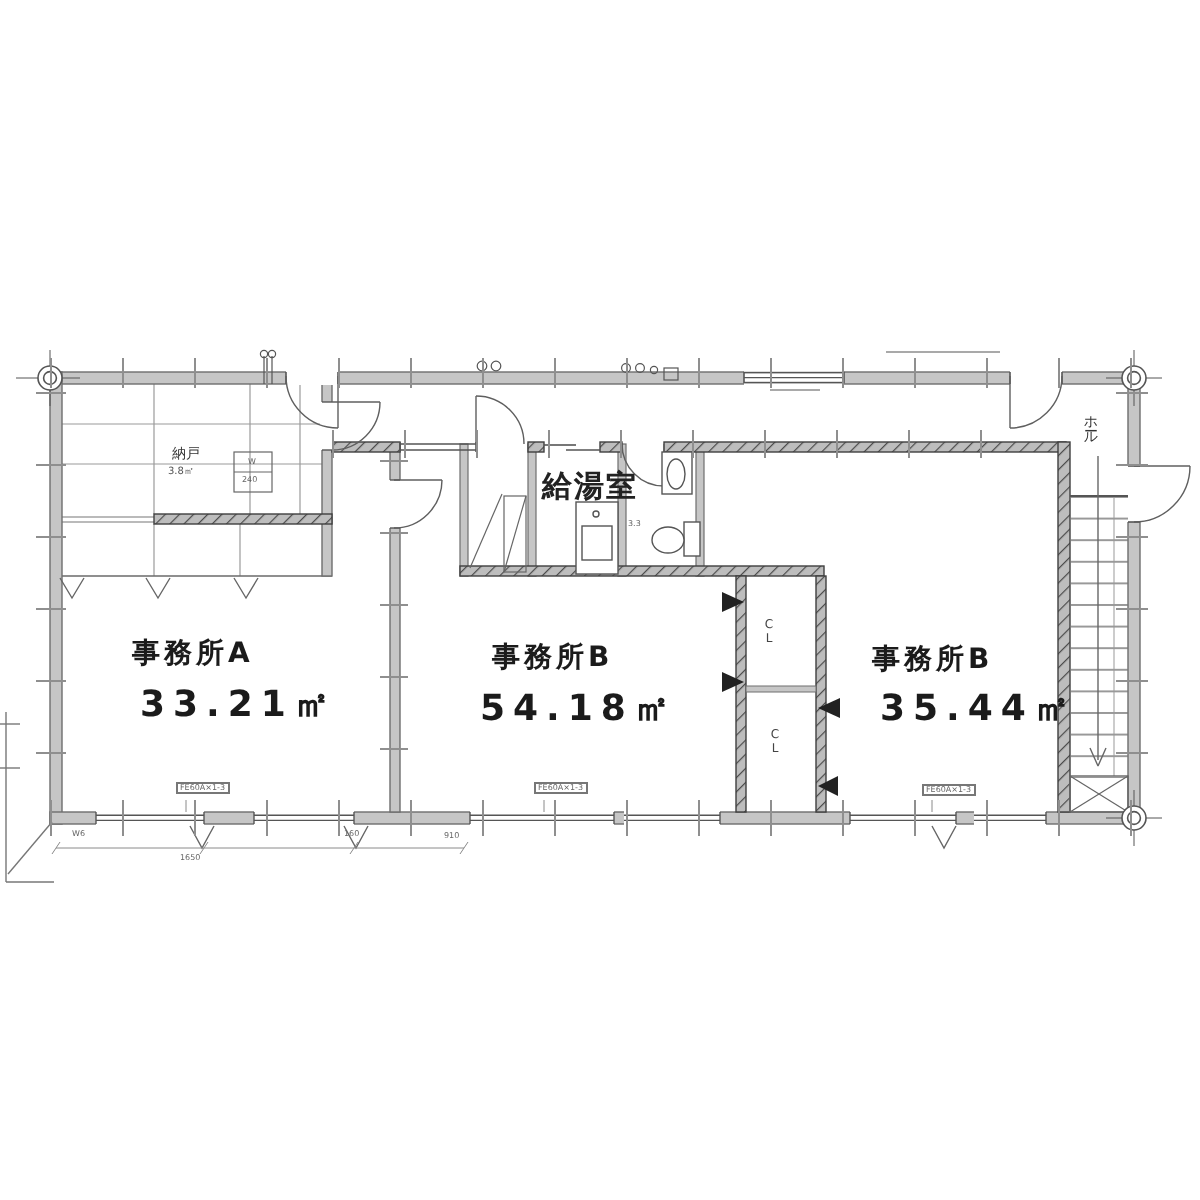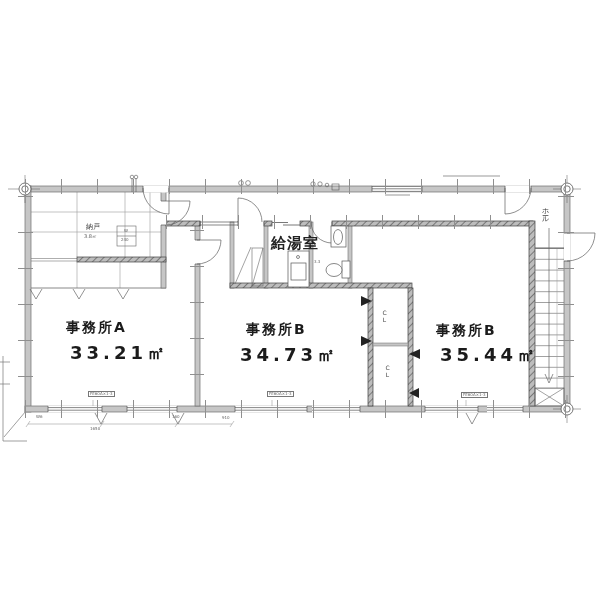--- a/index.html
+++ b/index.html
@@ -254,21 +254,21 @@
 <div class="tickstrip tx" style="left:25px;top:179px;width:545px;height:15px;"></div>
 <div class="tickstrip tx" style="left:25px;top:400px;width:545px;height:18px;"></div>
 <div class="tickstrip ty" style="left:18px;top:196px;width:15px;height:210px;"></div>
 <div class="tickstrip ty" style="left:558px;top:196px;width:16px;height:200px;"></div>
 <div class="tickstrip ty" style="left:190px;top:230px;width:14px;height:170px;"></div>
 <div class="tickstrip tx" style="left:166px;top:215px;width:360px;height:14px;"></div>
 
 <div class="lbl room-name" style="left:66px;top:320px;">事務所A</div>
 <div class="lbl room-area" style="left:70px;top:344px;">33.21㎡</div>
 <div class="lbl room-name" style="left:246px;top:322px;">事務所B</div>
-<div class="lbl room-area" style="left:240px;top:346px;">34.73㎡</div>
+<div class="lbl room-area" style="left:240px;top:346px;">54.18㎡</div>
 <div class="lbl room-name" style="left:436px;top:323px;">事務所B</div>
 <div class="lbl room-area" style="left:440px;top:346px;">35.44㎡</div>
 <div class="lbl small-name" style="left:271px;top:236px;">給湯室</div>
 <div class="lbl" style="left:86px;top:224px;font-size:7px;color:#333;">納戸</div>
 <div class="lbl micro" style="left:84px;top:234px;">3.8㎡</div>
 <div class="lbl vert" style="left:541px;top:203px;font-size:7px;color:#333;">ホール</div>
 <div class="lbl vert" style="left:381px;top:309px;font-size:6px;color:#444;">CL</div>
 <div class="lbl vert" style="left:384px;top:364px;font-size:6px;color:#444;">CL</div>
 <div class="lbl nano" style="left:314px;top:260px;">3.3</div>
 

